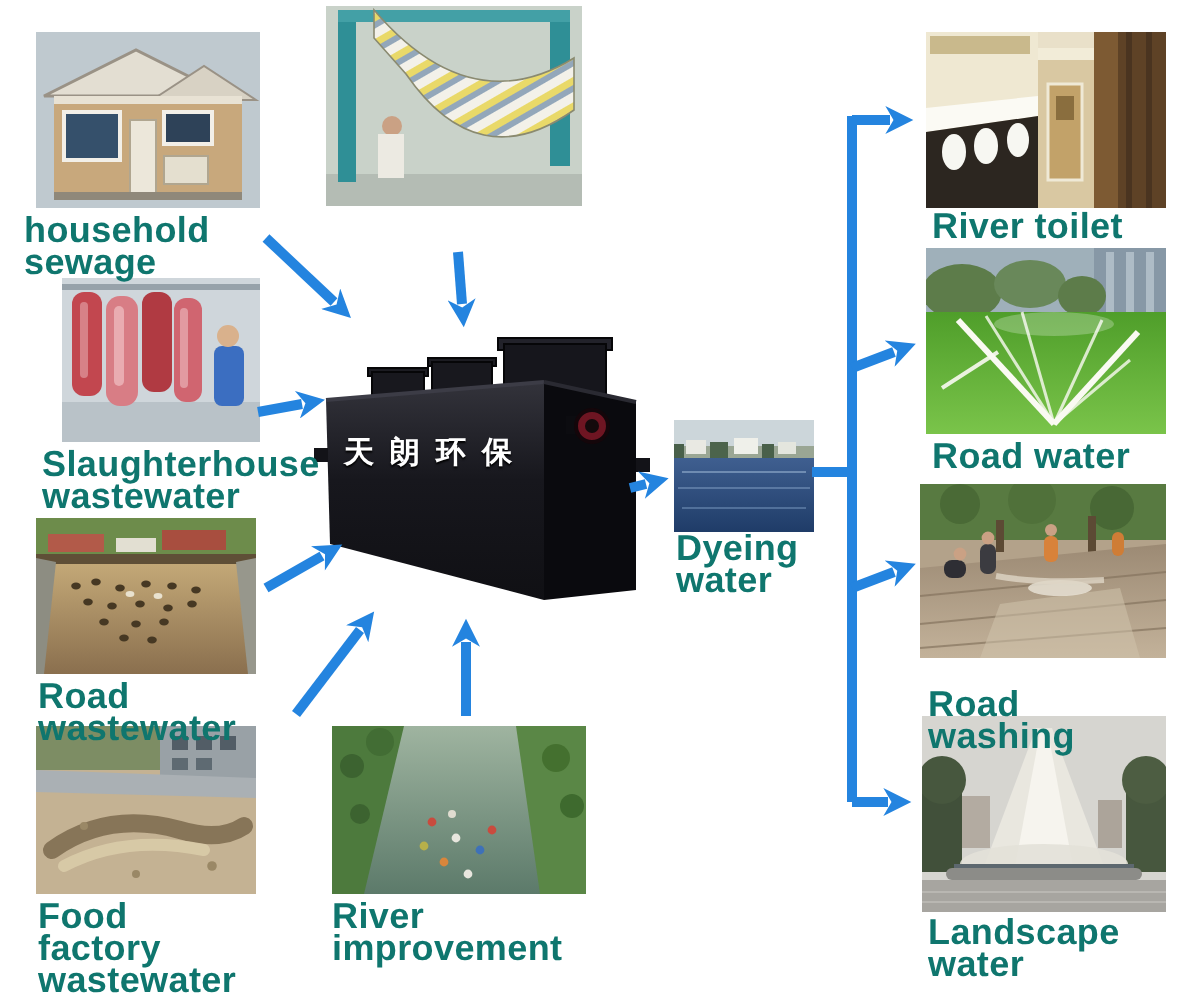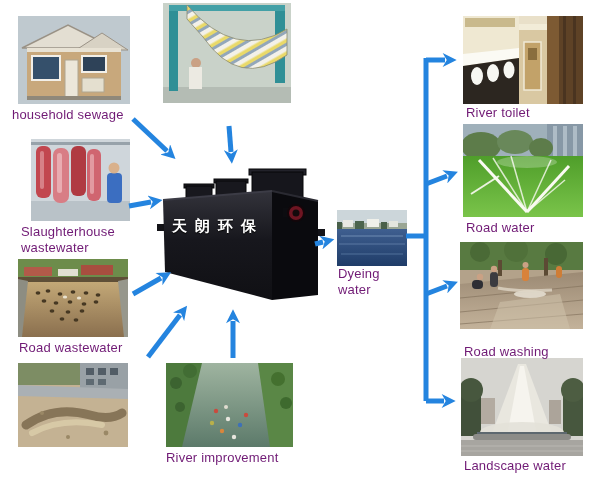--- a/index.html
+++ b/index.html
@@ -1,20 +1,20 @@
 <!DOCTYPE html>
 <html><head>
 <meta charset="utf-8">
 <style>
   html,body{margin:0;padding:0;background:#fff;}
   .stage{position:relative;width:600px;height:497px;background:#ffffff;overflow:hidden;
          font-family:"Liberation Sans",sans-serif;}
   .photo{position:absolute;line-height:0;}
   .photo svg{display:block;}
-  .caption{position:absolute;font-weight:normal;font-size:13px;line-height:16px;color:#701a75;
+  .caption{position:absolute;font-weight:bold;font-size:18px;line-height:16px;color:#0f766e;
            letter-spacing:0.2px;}
   .overlay{position:absolute;left:0;top:0;width:600px;height:497px;pointer-events:none;}
   .brand{position:absolute;left:172px;top:217px;width:110px;color:#ffffff;font-weight:bold;
          font-size:15px;letter-spacing:8px;font-family:"DejaVu Sans",sans-serif;
          text-shadow:0 1px 1px #000;}
 </style>
 </head>
 <body>
 
 <div class="stage">
@@ -325,20 +325,21 @@
       <path d="M426,294 L447,286" marker-end="url(#ah)"></path>
       <path d="M426,401 L444,401" marker-end="url(#ah)"></path>
     </g>
   </svg>
 
   <div class="brand">天朗环保</div>
 
   <div class="caption" style="left:12px;top:107px;width:132px">household sewage</div>
   <div class="caption" style="left:21px;top:224px;width:112px">Slaughterhouse wastewater</div>
   <div class="caption" style="left:19px;top:340px;width:132px">Road wastewater</div>
+  <div class="caption" style="left:19px;top:450px;width:100px">Food factory wastewater</div>
   <div class="caption" style="left:166px;top:450px;width:140px">River improvement</div>
   <div class="caption" style="left:338px;top:266px;width:64px">Dyeing water</div>
   <div class="caption" style="left:466px;top:105px;width:120px">River toilet</div>
   <div class="caption" style="left:466px;top:220px;width:120px">Road water</div>
   <div class="caption" style="left:464px;top:344px;width:120px">Road washing</div>
   <div class="caption" style="left:464px;top:458px;width:130px">Landscape water</div>
 
 </div>
 
 </body></html>

